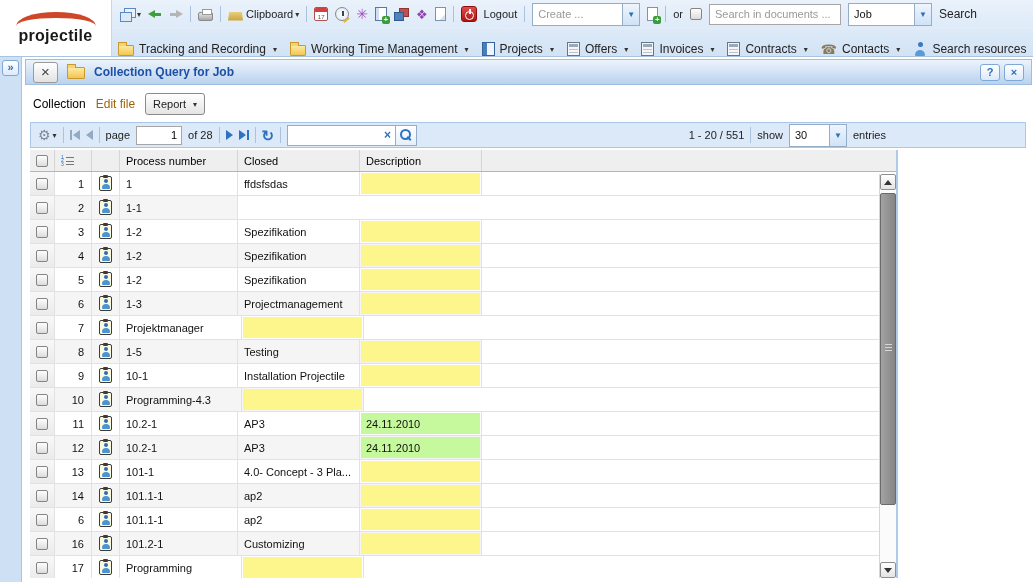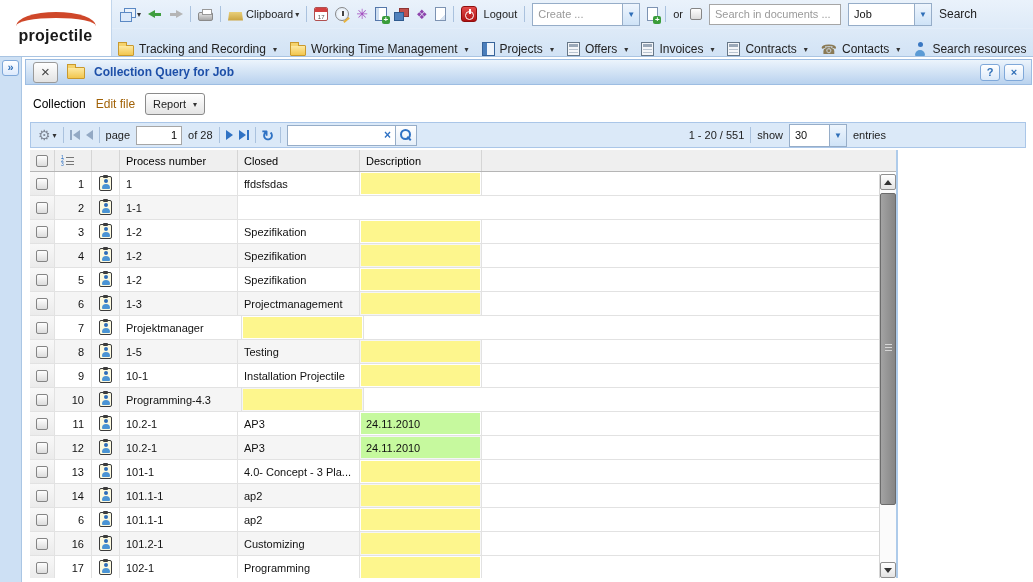--- a/index.html
+++ b/index.html
@@ -609,21 +609,20 @@
           <div class="cell c-cb">
             <span class="chk"></span>
           </div>
           <div class="cell c-num">17</div>
           <div class="cell c-ric">
             <span class="jicon">
               <span class="jh"></span>
               <span class="jb"></span>
             </span>
           </div>
-          <div class="cell c-proc">102-1</div>
           <div class="cell c-desc">Programming</div>
           <div class="cell c-closed">
             <div class="closed-inner cl-yellow"></div>
           </div>
           <div style="flex: 1 1 0%; border: none; background: transparent;"></div>
         </div>
       </div>
     <div class="vsb">
       <div class="sbtn up"></div>
       <div class="thumb"></div>

